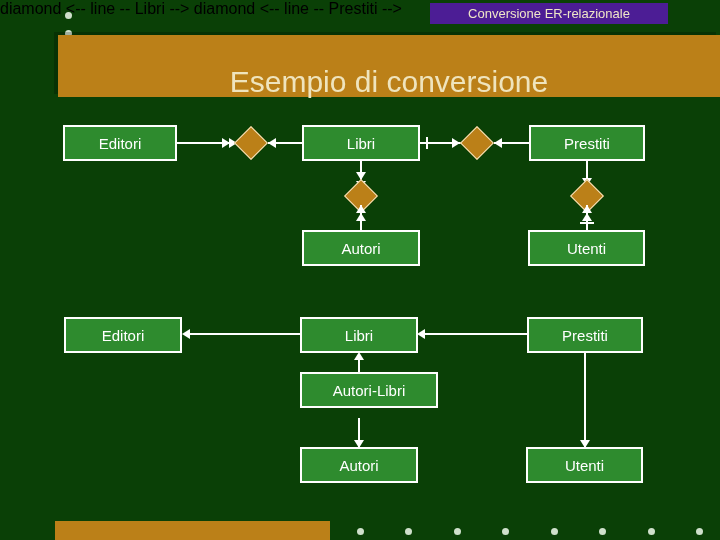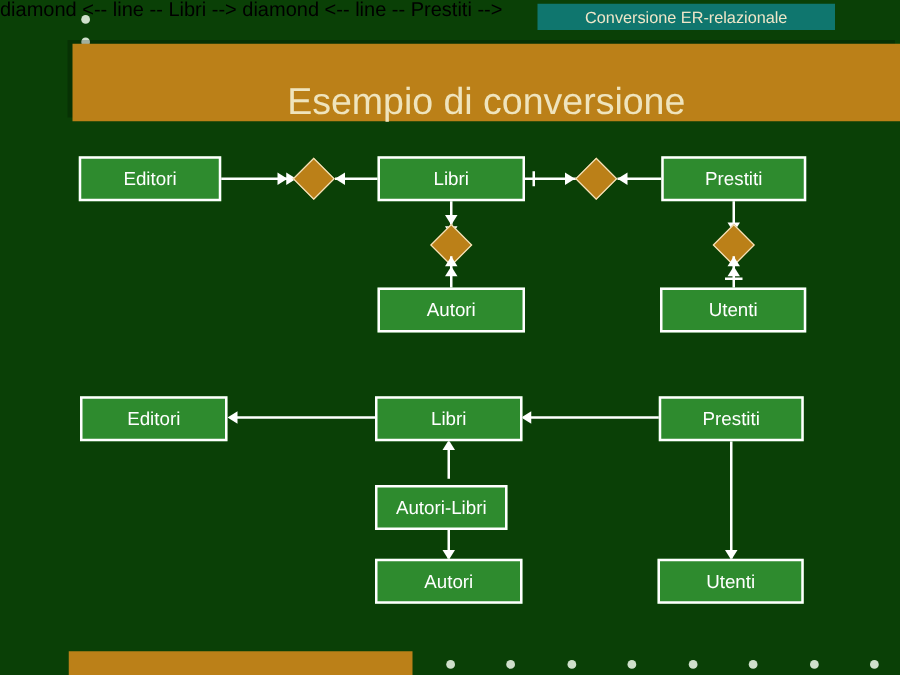--- a/index.html
+++ b/index.html
@@ -26,21 +26,21 @@
   }
   .deco-dot.on-band { background: #e8d3a8; }
 
   
   #header-label {
     position: absolute;
     left: 430px;
     top: 3px;
     width: 238px;
     height: 21px;
-    background: #0f766e;
+    background: #4c1d95;
     color: #efe6c8;
     font-size: 13px;
     line-height: 21px;
     text-align: center;
     white-space: nowrap;
     overflow: hidden;
   }
 
   
   #title-band {
@@ -245,21 +245,21 @@
   <div class="arrow down" style="left:354px; top:440px;"></div>
 
   
   <div class="line-v" style="left:584px; top:353px; height:94px;"></div>
   <div class="arrow down" style="left:580px; top:440px;"></div>
 
   
   <div class="node" style="left:64px;  top:317px; width:118px; height:36px;">Editori</div>
   <div class="node" style="left:300px; top:317px; width:118px; height:36px;">Libri</div>
   <div class="node" style="left:527px; top:317px; width:116px; height:36px;">Prestiti</div>
-  <div class="node" style="left:300px; top:388px; width:106px; height:36px;">Autori-Libri</div>
+  <div class="node" style="left:300px; top:372px; width:138px; height:36px;">Autori-Libri</div>
   <div class="node" style="left:300px; top:447px; width:118px; height:36px;">Autori</div>
   <div class="node" style="left:526px; top:447px; width:117px; height:36px;">Utenti</div>
 
   
   <div id="bottom-band"></div>
   <div class="bot-dot" style="left:357px;"></div>
   <div class="bot-dot" style="left:405px;"></div>
   <div class="bot-dot" style="left:454px;"></div>
   <div class="bot-dot" style="left:502px;"></div>
   <div class="bot-dot" style="left:551px;"></div>

